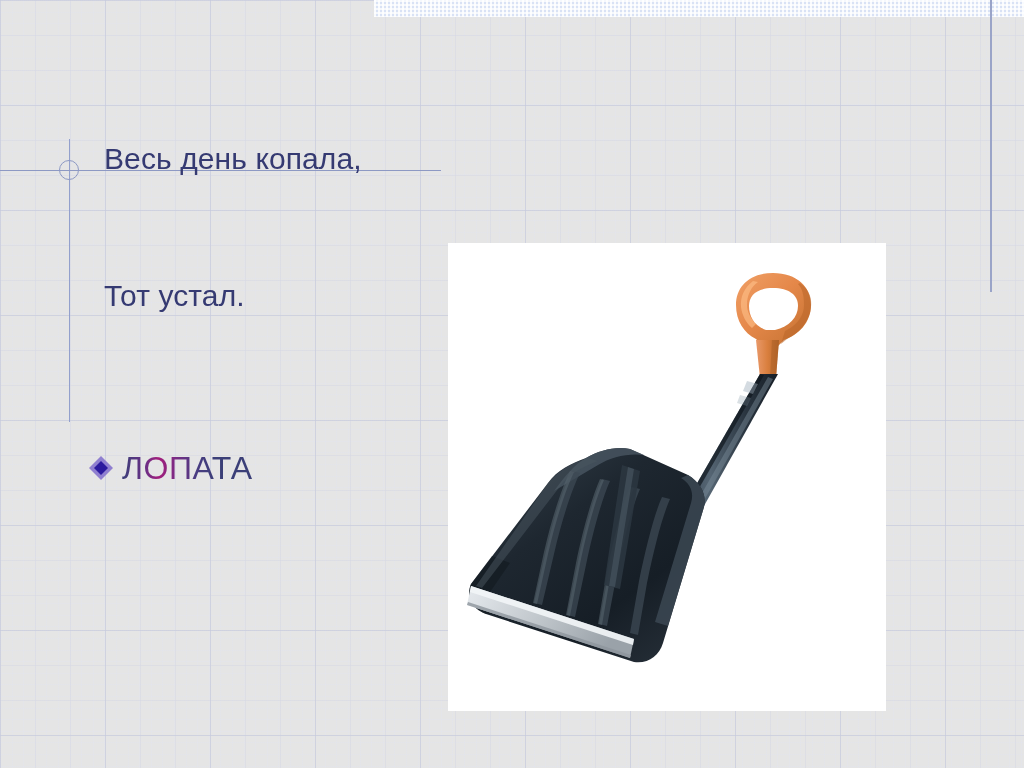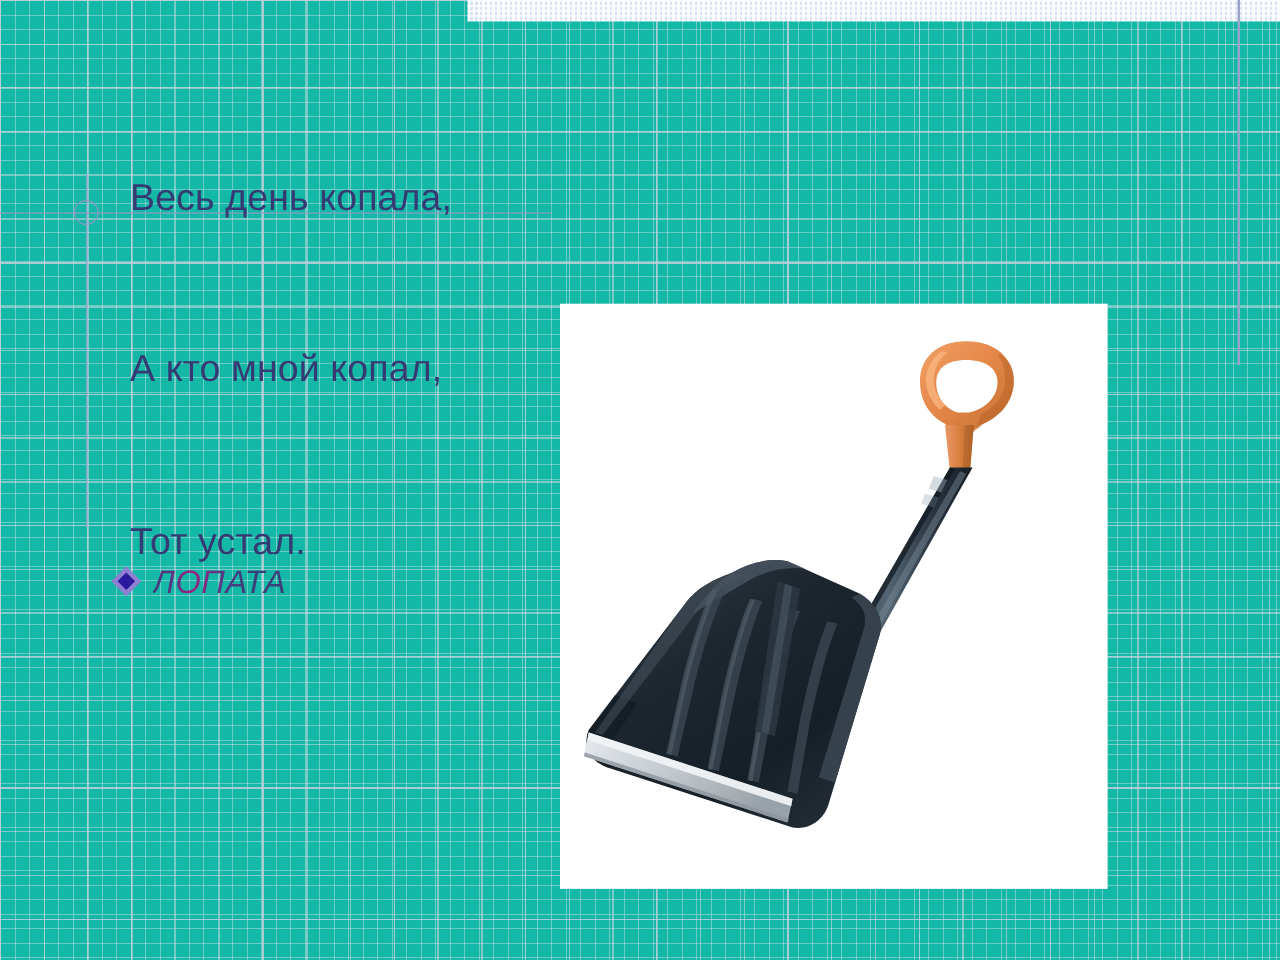--- a/index.html
+++ b/index.html
@@ -6,21 +6,21 @@
     margin: 0;
     padding: 0;
     background: #ffffff;
   }
 
   #slide {
     position: relative;
     width: 1024px;
     height: 768px;
     overflow: hidden;
-    background: #14b8a6;
+    background: #e5e5e5;
     font-family: "Liberation Sans", sans-serif;
   }
 
   
   .grid-bg {
     position: absolute;
     inset: 0;
     background-image:
       
       repeating-linear-gradient(to right,
@@ -130,37 +130,36 @@
   }
   .bullet-diamond {
     position: relative;
     width: 26px;
     height: 26px;
     flex: 0 0 auto;
   }
   .bullet-diamond svg { display: block; }
 
   .answer-text {
-    font-size: 26px;
+    font-size: 32px;
     line-height: 1;
     font-weight: 400;
     letter-spacing: 0.5px;
     background-image: linear-gradient(
         to right,
         #3b3f78 0%,
         #6a2f86 18%,
         #a31e7c 28%,
         #7d2a84 40%,
         #4a3c82 56%,
         #3b3f78 72%,
         #3b3f78 100%);
     -webkit-background-clip: text;
     background-clip: text;
     color: transparent;
-    font-style: italic;
     -webkit-text-fill-color: transparent;
   }
 
   
   .photo-plate {
     position: absolute;
     left: 448px;
     top: 243px;
     width: 438px;
     height: 468px;
@@ -178,21 +177,20 @@
 
   <div class="top-band"></div>
 
   <div class="accent-v-right"></div>
   <div class="accent-v-left"></div>
   <div class="accent-h-left"></div>
   <div class="accent-circle"></div>
 
   <div class="riddle">
     <span class="line">Весь день копала,</span>
-    <span class="line">А кто мной копал,</span>
     <span class="line">Тот устал.</span>
   </div>
 
   <div class="answer-row">
     <span class="bullet-diamond">
       <svg width="26" height="26" viewBox="0 0 26 26" xmlns="http://www.w3.org/2000/svg">
         <polygon points="13,1 25,13 13,25 1,13" fill="#8f7fd0"></polygon>
         <polygon points="13,6 20,13 13,20 6,13" fill="#2b1a9e"></polygon>
       </svg>
     </span>

